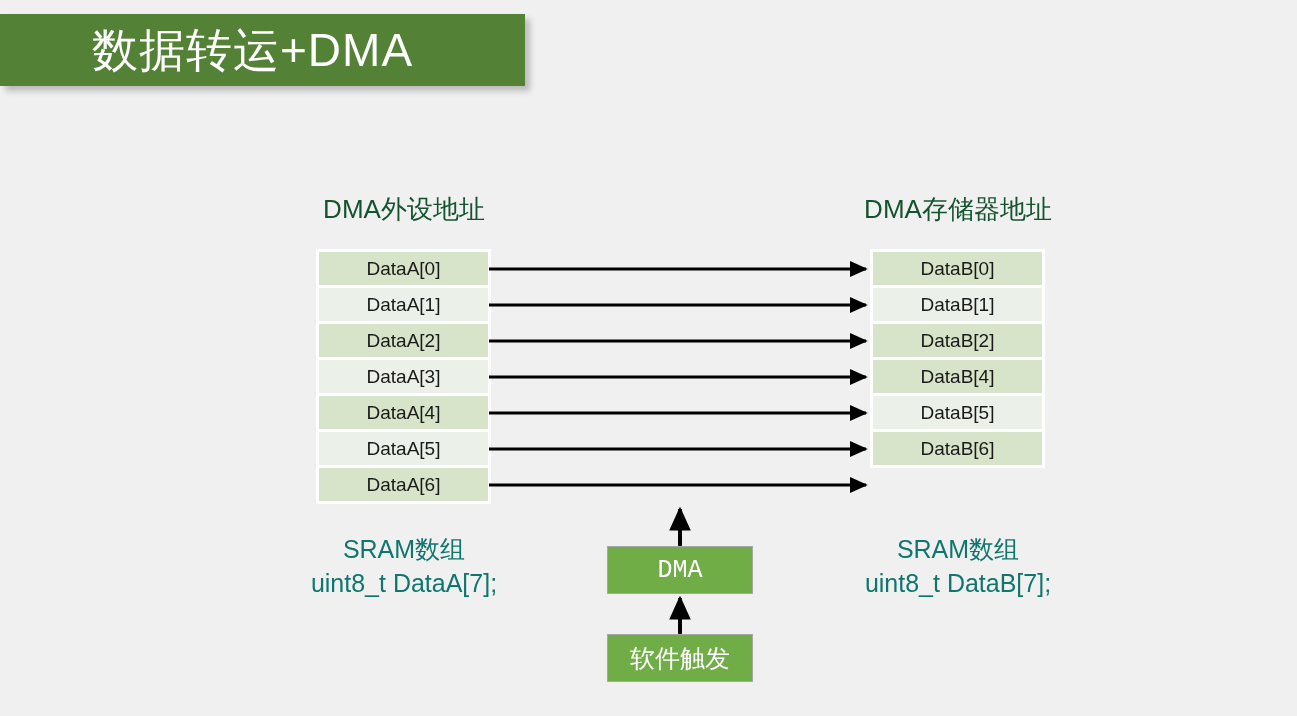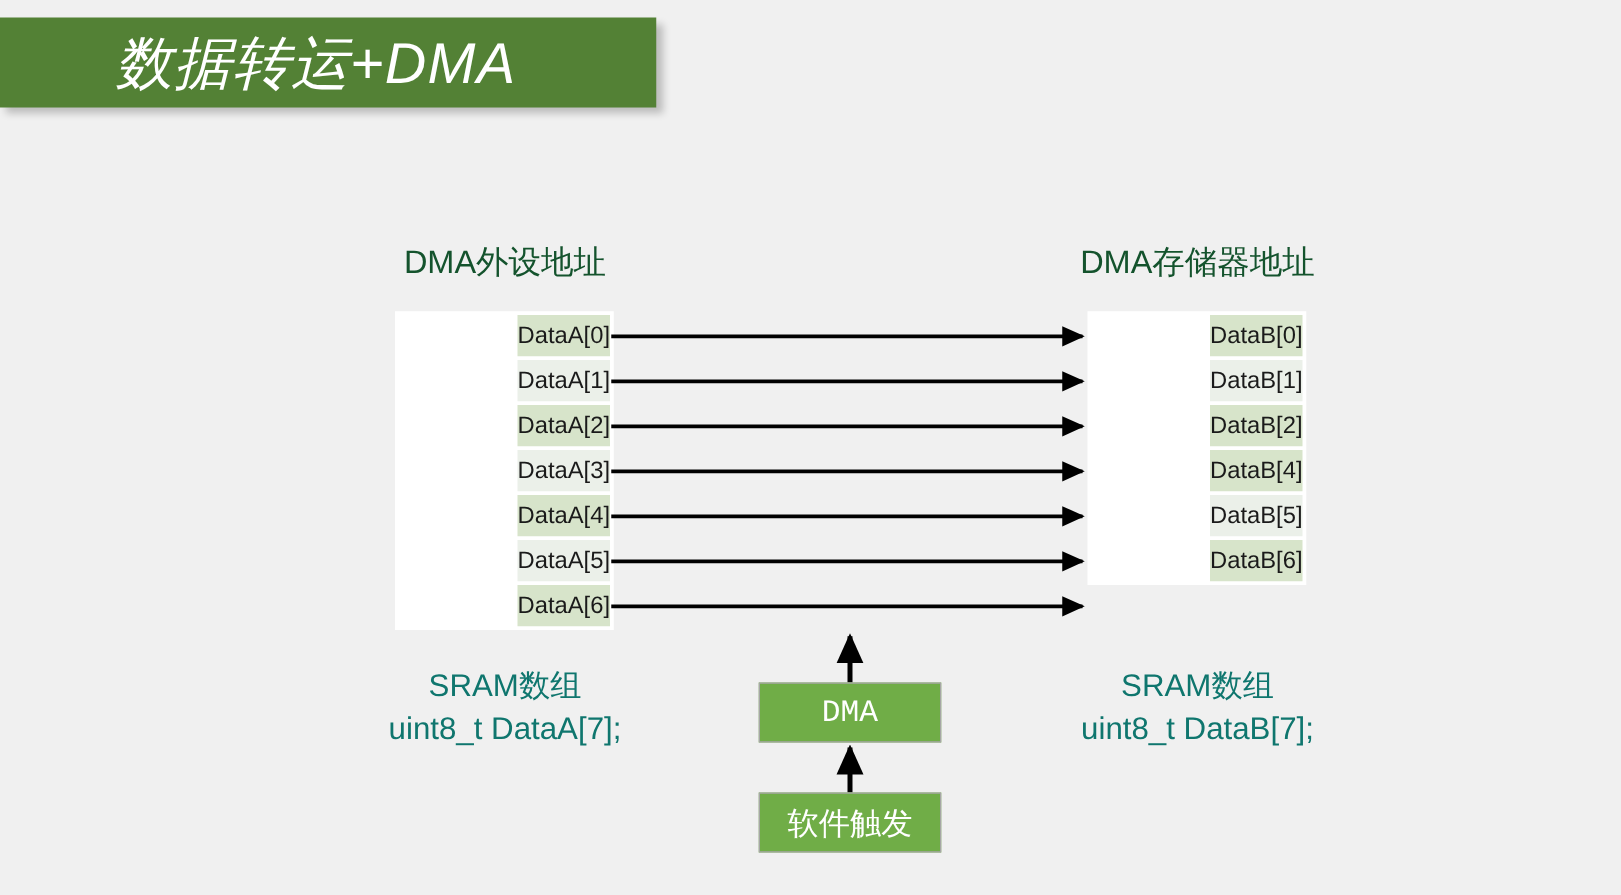--- a/index.html
+++ b/index.html
@@ -34,21 +34,20 @@
     align-items: center;
   }
   #title-text {
     color: #ffffff;
     font-size: 46px;
     font-weight: 400;
     letter-spacing: 1px;
     margin-left: 92px;
     line-height: 1;
     white-space: nowrap;
-    font-style: italic;
   }
 
   
   .col-header {
     position: absolute;
     font-size: 26px;
     color: #14532d;
     white-space: nowrap;
     text-align: center;
   }
@@ -66,21 +65,20 @@
   
   .data-table {
     position: absolute;
     top: 249px;
     width: 169px;
     background: #ffffff;
     padding: 3px;
     box-sizing: content-box;
     display: flex;
     flex-direction: column;
-    align-items: flex-end;
   }
   #table-left  { left: 316px; }
   #table-right { left: 870px; }
 
   .data-row {
     height: 33px;
     line-height: 33px;
     text-align: center;
     font-size: 19px;
     color: #1a1a1a;

